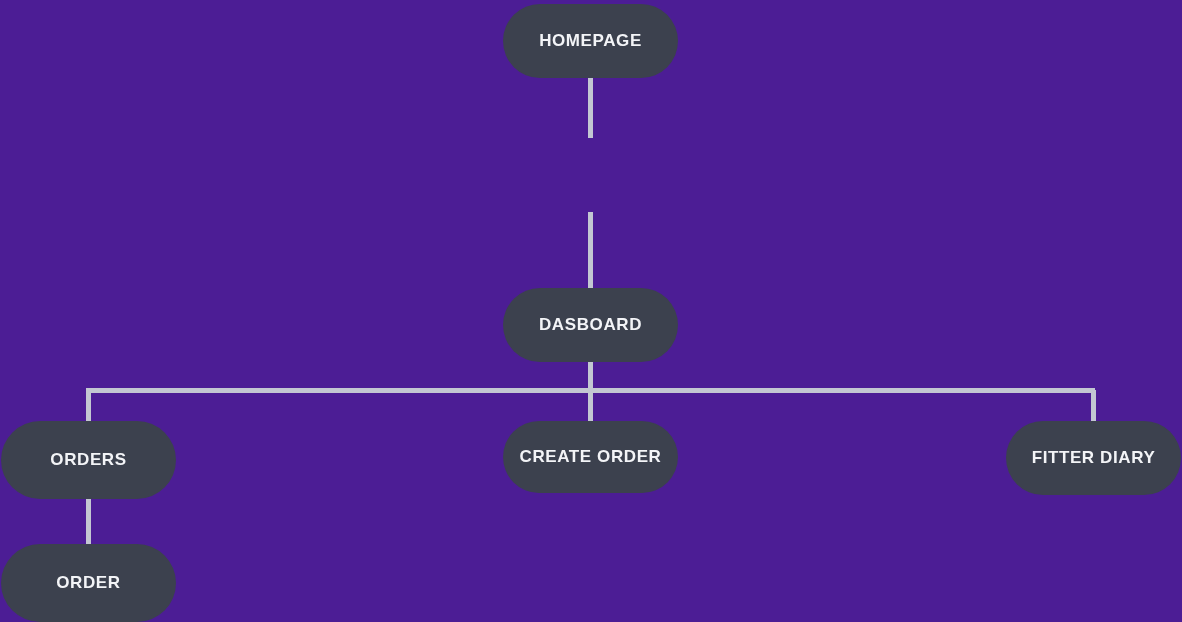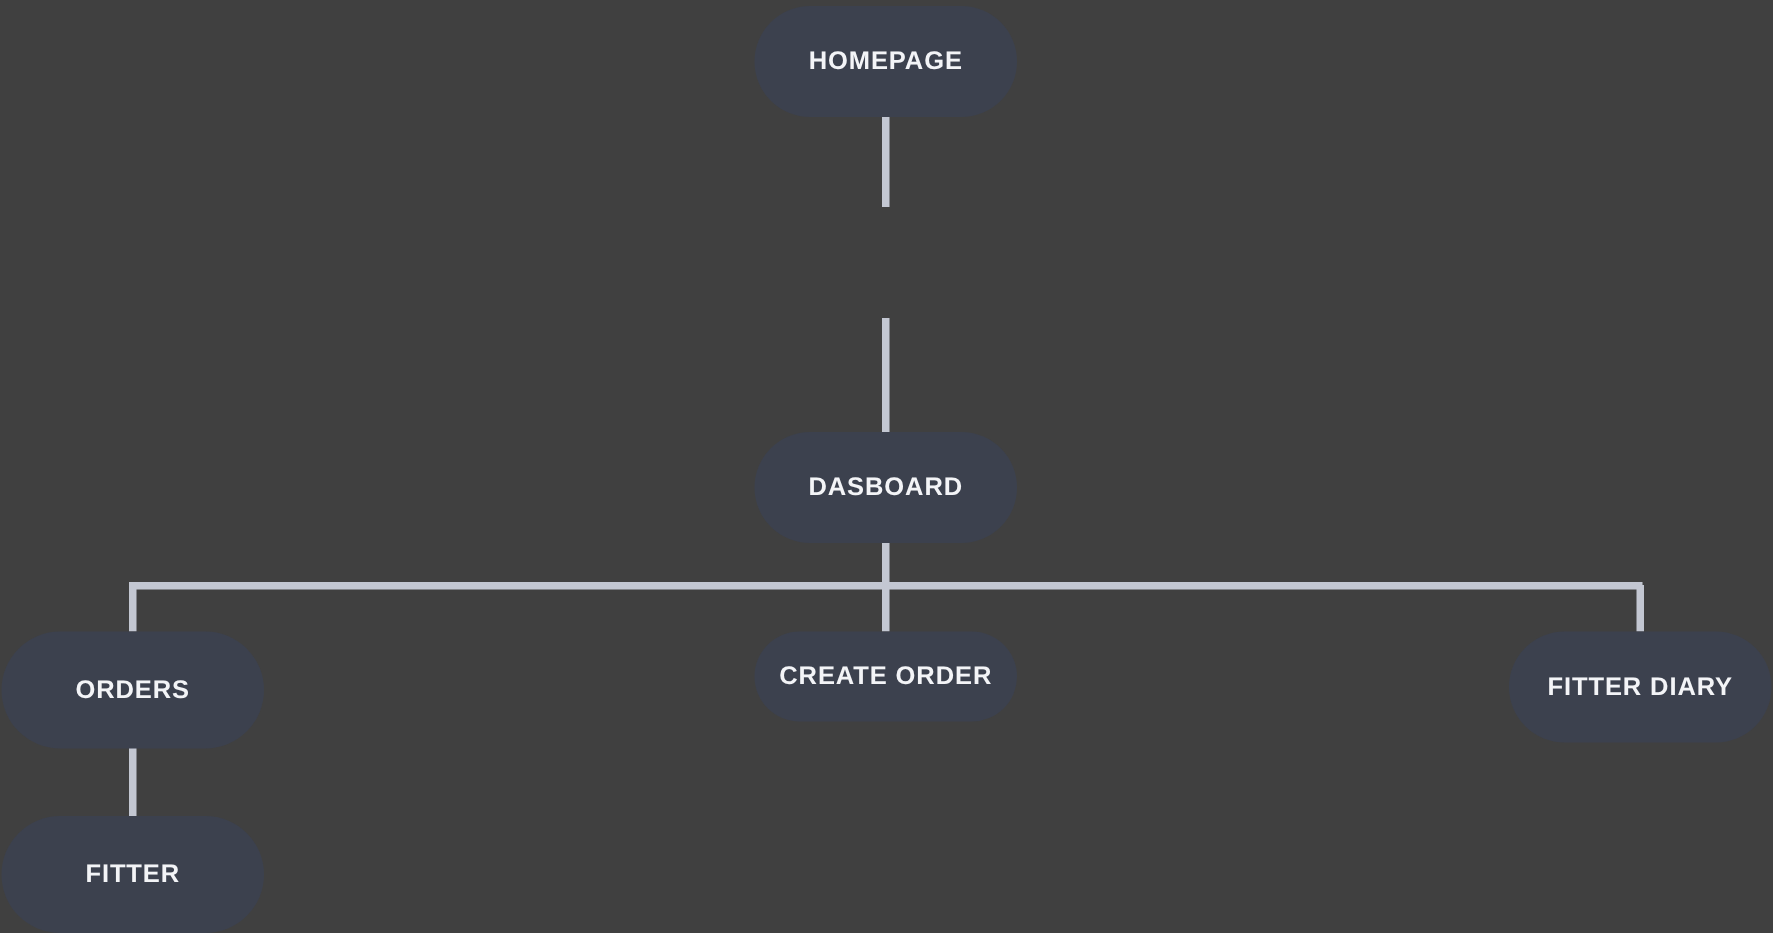--- a/index.html
+++ b/index.html
@@ -4,21 +4,21 @@
 <style>
   html, body {
     margin: 0;
     padding: 0;
     background: #000000;
   }
   #canvas {
     position: relative;
     width: 1182px;
     height: 622px;
-    background: #404040;
+    background: #4c1d95;
     overflow: hidden;
     font-family: "Liberation Sans", sans-serif;
   }
   .connector-layer {
     position: absolute;
     left: 0;
     top: 0;
     width: 1182px;
     height: 622px;
     pointer-events: none;
@@ -67,25 +67,25 @@
 
 
   <div class="node" style="left:503px; top:288px; width:175px; height:74px;">
     <span class="node-label">DASBOARD</span>
   </div>
 
   <div class="node" style="left:1px; top:421px; width:175px; height:78px;">
     <span class="node-label">ORDERS</span>
   </div>
 
-  <div class="node" style="left:503px; top:421px; width:175px; height:60px;justify-content:center;">
+  <div class="node" style="left:503px; top:421px; width:175px; height:72px;justify-content:center;">
     <span class="node-label">CREATE ORDER</span>
   </div>
 
   <div class="node" style="left:1006px; top:421px; width:175px; height:74px;text-align:center;">
     <span class="node-label">FITTER DIARY</span>
   </div>
 
   <div class="node" style="left:1px; top:544px; width:175px; height:78px;">
-    <span class="node-label">FITTER</span>
+    <span class="node-label">ORDER</span>
   </div>
 
 </div>
 
 </body></html>

